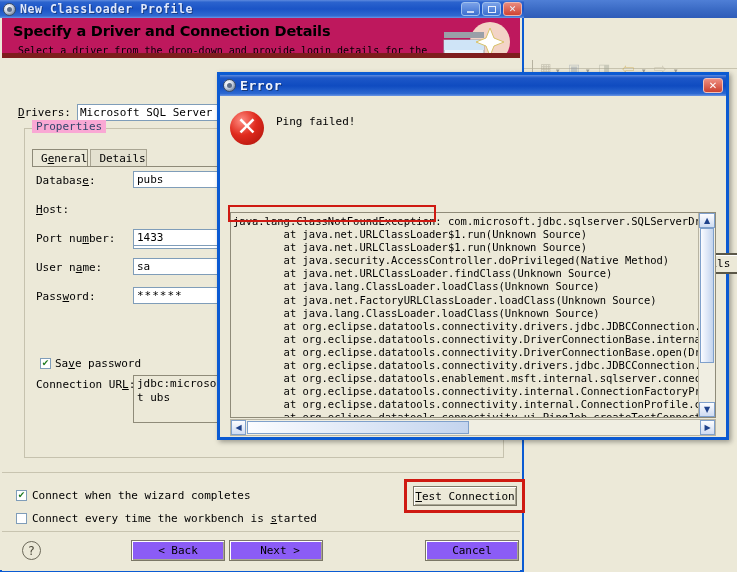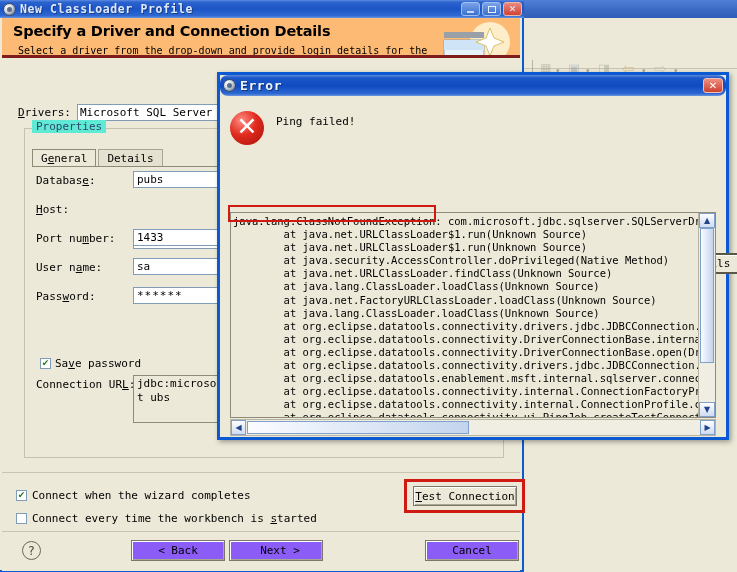--- a/index.html
+++ b/index.html
@@ -37,40 +37,40 @@
   .tbtn{width:19px;height:14px;border:1px solid #9fc0ee;border-radius:3px;
     display:flex;align-items:center;justify-content:center;
     font-family:"DejaVu Sans",sans-serif;font-size:9px;color:#eaf0fb;box-sizing:border-box;}
   .tbtn.min{background:linear-gradient(to bottom,#7ba2e8,#3b6fd0);}
   .tbtn.max{background:linear-gradient(to bottom,#7ba2e8,#3b6fd0);}
   .tbtn.cls{background:linear-gradient(to bottom,#e98a7d,#cf4433);border-color:#eeb6ad;font-weight:bold;}
   .boxglyph{width:8px;height:7px;border:1.5px solid #eaf0fb;box-sizing:border-box;}
   .minglyph{width:7px;height:2px;background:#c9d8f2;margin-top:6px;}
 
   
-  #wiz-header{position:absolute;left:2px;top:18px;width:518px;height:40px;background:#fdba74;
-    border-bottom:3px solid #7f1d1d;box-sizing:border-box;overflow:hidden;}
+  #wiz-header{position:absolute;left:2px;top:18px;width:518px;height:40px;background:#be185d;
+    border-bottom:5px solid #7f1d1d;box-sizing:border-box;overflow:hidden;}
   #wiz-head-title{position:absolute;left:11px;top:5px;font-family:"DejaVu Sans",sans-serif;
     font-size:14.5px;font-weight:bold;color:#000;letter-spacing:-.2px;}
   #wiz-head-desc{position:absolute;left:16px;top:26px;width:420px;font-size:10px;line-height:14px;color:#000;}
   #wiz-head-img{position:absolute;right:6px;top:2px;width:78px;height:50px;}
 
   
   #wiz-body{position:absolute;left:2px;top:70px;width:518px;height:402px;background:#ece9d8;}
   #drivers-row{position:absolute;left:16px;top:34px;display:flex;align-items:center;}
   .lbl{font-size:11px;color:#000;white-space:nowrap;}
   .u{text-decoration:underline;}
   #drivers-combo{margin-left:6px;width:186px;height:17px;background:#fff;border:1px solid #7f9db9;
     box-sizing:border-box;font-size:11px;padding:1px 2px;white-space:nowrap;overflow:hidden;color:#000;}
 
   #props-group{position:absolute;left:22px;top:58px;width:480px;height:330px;
     border:1px solid #c6c2ae;background:#ece9d8;box-sizing:border-box;}
-  #props-legend{position:absolute;left:30px;top:50px;background:#5eead4;padding:0 4px;font-size:11px;color:#31456b;}
+  #props-legend{position:absolute;left:30px;top:50px;background:#f9a8d4;padding:0 4px;font-size:11px;color:#31456b;}
   .tabstrip{position:absolute;left:30px;top:78px;display:flex;align-items:flex-end;height:19px;}
-  .tab{height:18px;padding:1px 8px 0 8px;font-size:11px;box-sizing:border-box;line-height:16px;text-align:right;}
+  .tab{height:18px;padding:1px 0 0 8px;font-size:11px;box-sizing:border-box;line-height:16px;text-align:right;}
   .tab.sel{background:#ece9d8;border:1px solid #8e8a78;border-bottom:1px solid #ece9d8;font-weight:normal;}
   .tab.unsel{background:#e4e1d0;border:1px solid #a9a593;margin-left:2px;}
   #tab-underline{position:absolute;left:30px;top:96px;width:472px;height:1px;background:#8e8a78;}
 
   .frow{position:absolute;left:34px;display:flex;align-items:center;}
   .fin{position:absolute;left:131px;height:17px;background:#fff;border:1px solid #7f9db9;
     box-sizing:border-box;font-size:11px;padding:1px 3px;color:#000;white-space:nowrap;overflow:hidden;}
   #cb-save{position:absolute;left:38px;top:287px;display:flex;align-items:center;gap:4px;}
   .chk{width:11px;height:11px;border:1px solid #7f9db9;background:#fff;box-sizing:border-box;
     display:flex;align-items:center;justify-content:center;font-family:"DejaVu Sans",sans-serif;
@@ -99,21 +99,21 @@
     box-shadow:inset 1px 1px 0 #fff,inset -1px -1px 0 #aaa694;box-sizing:border-box;
     display:flex;align-items:center;justify-content:center;font-size:11px;}
   .wbtn.def{border:2px solid #5a5748;}
 
   
   #errdlg{position:absolute;left:217px;top:72px;width:512px;height:368px;
     border:3px solid #0b5ad2;background:#ece9d8;box-sizing:border-box;
     box-shadow:2px 2px 5px rgba(0,0,0,.35);}
   #err-titlebar{position:absolute;left:0;top:0;width:506px;height:21px;
     background:linear-gradient(to bottom,#5d8ade 0%,#1d57c8 14%,#0f4bc0 52%,#2c68d1 88%,#6c96e4 100%);
-    display:flex;align-items:center;border-radius:8px;}
+    display:flex;align-items:center;}
   .err-title{color:#eef3fd;font-size:13px;font-weight:bold;letter-spacing:.6px;
     text-shadow:1px 1px 0 rgba(0,0,0,.4);}
   #err-close{position:absolute;right:3px;top:3px;width:20px;height:15px;border:1px solid #f2c0b6;
     border-radius:3px;background:linear-gradient(to bottom,#ef8f81,#cb4130);
     display:flex;align-items:center;justify-content:center;color:#fff;font-weight:bold;
     font-family:"DejaVu Sans",sans-serif;font-size:10px;box-sizing:border-box;}
   #err-icon{position:absolute;left:10px;top:36px;width:34px;height:34px;border-radius:50%;
     background:radial-gradient(circle at 34% 28%,#ff8d82 0%,#e02b1e 45%,#a8110a 100%);
     display:flex;align-items:center;justify-content:center;}
   #err-icon span{color:#fff;font-family:"DejaVu Sans",sans-serif;font-size:25px;font-weight:bold;line-height:1;

